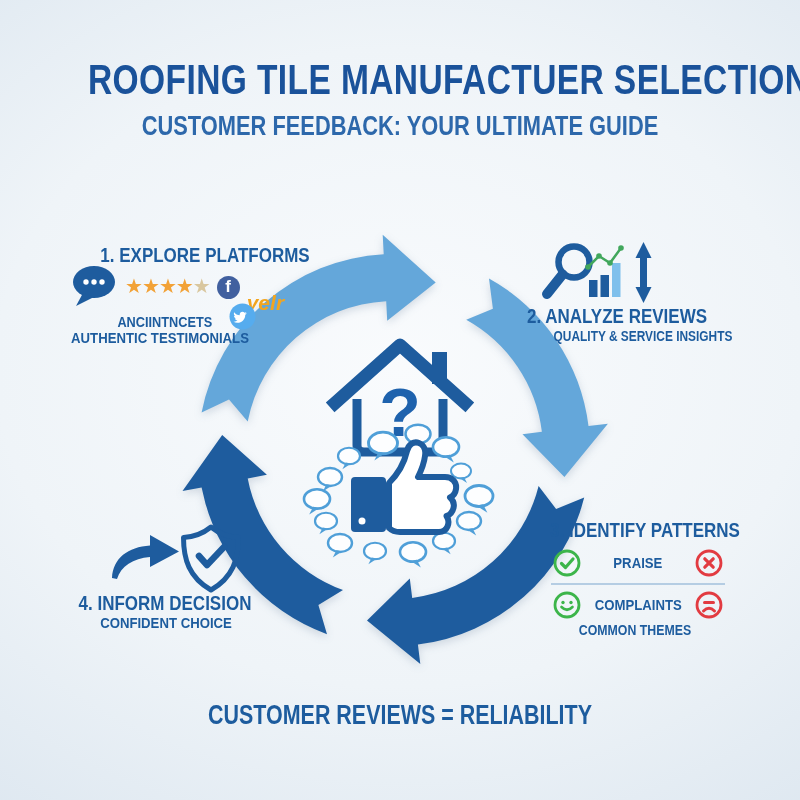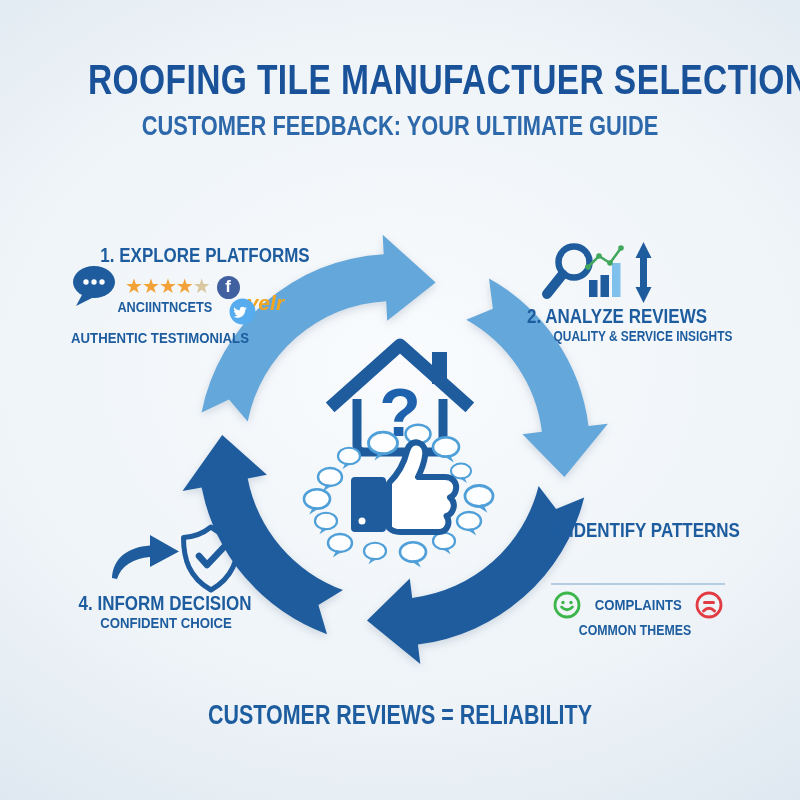--- a/index.html
+++ b/index.html
@@ -13,21 +13,21 @@
   .cond85{transform:scaleX(0.85);transform-origin:50% 50%;}
   .main-title{left:0;right:0;top:57px;font-size:43px;color:#1a529a;letter-spacing:0.5px;}
   .sub-title{left:0;right:0;top:111px;font-size:28px;color:#2d68ab;}
   .s1-heading{left:55px;width:300px;top:245px;font-size:20px;}
   .s1-iconrow{position:absolute;left:70px;top:263px;width:285px;height:48px;display:flex;align-items:center;gap:7px;}
   .stars{font-size:20px;line-height:1;letter-spacing:-1px;margin-top:-2px;font-family:"DejaVu Sans",sans-serif;}
   .star.full{color:#f2a237;}
   .star.faded{color:#d9c79f;}
   .fb-badge{width:23px;height:23px;border-radius:50%;background:#41609f;color:#fff;display:flex;align-items:center;justify-content:center;font-size:17px;padding-bottom:1px;box-sizing:border-box;}
   .yelp-label{font-size:21px;font-style:italic;color:#f2a51f;letter-spacing:0;margin-top:32px;}
-  .s1-platrow{position:absolute;left:75px;top:298px;width:215px;height:32px;display:flex;align-items:flex-start;justify-content:center;gap:8px;}
+  .s1-platrow{position:absolute;left:75px;top:298px;width:215px;height:32px;display:flex;align-items:flex-end;justify-content:center;gap:8px;}
   .s1-platrow .lbl{font-size:15px;color:#1d5c9e;}
   .s1-caption{left:35px;width:250px;top:330px;font-size:15.5px;}
   .s2-heading{left:467px;width:300px;top:306px;font-size:20px;}
   .s2-caption{left:493px;width:300px;top:329px;font-size:14px;}
   .s3-heading{left:495px;width:300px;top:520px;font-size:20px;}
   .s3-row{position:absolute;left:552px;width:172px;height:32px;display:flex;align-items:center;justify-content:space-between;}
   .s3-row .lbl{font-size:15.5px;color:#1d5c9e;}
   .row1{top:547px;}
   .row2{top:589px;}
   .s3-divider{position:absolute;left:551px;top:583px;width:174px;height:2px;background:#b5cde3;}
@@ -142,20 +142,31 @@
       <circle cx="13.5" cy="13.5" r="13" fill="#56acee"></circle>
       <path fill="#ffffff" transform="translate(5.2 6.2) scale(1.05)" d="M3 13 C7.5 13 10.5 9.5 10.5 5.8 L10.5 5.4 C11.1 5 11.6 4.4 12 3.8 C11.5 4 11 4.2 10.4 4.3 C11 3.9 11.4 3.4 11.6 2.7 C11.1 3 10.5 3.3 9.9 3.4 C9.4 2.8 8.7 2.5 7.9 2.5 C6.4 2.5 5.2 3.7 5.2 5.2 C5.2 5.4 5.2 5.6 5.3 5.8 C3.1 5.7 1.2 4.6 0 2.9 C-0.2 3.3 -0.3 3.8 -0.3 4.3 C-0.3 5.2 0.2 6 0.9 6.5 C0.5 6.5 0.1 6.4 -0.2 6.2 C-0.2 7.5 0.7 8.6 1.9 8.9 C1.7 9 1.4 9 1.2 9 C1 9 0.9 9 0.7 8.9 C1 10 2 10.8 3.2 10.8 C2.3 11.5 1.1 11.9 -0.1 11.9 C-0.3 11.9 -0.5 11.9 -0.7 11.9 C0.5 12.6 1.7 13 3 13"></path>
     </svg>
   </div>
   <div class="txt s1-caption cond85">AUTHENTIC TESTIMONIALS</div>
 
   <div class="txt s2-heading cond85">2. ANALYZE REVIEWS</div>
   <div class="txt s2-caption cond85">QUALITY &amp; SERVICE INSIGHTS</div>
 
   <div class="txt s3-heading cond85">3. IDENTIFY PATTERNS</div>
+  <div class="s3-row row1">
+    <svg width="30" height="30" viewBox="-15 -15 30 30">
+      <circle r="12" fill="none" stroke="#3cb54a" stroke-width="2.8"></circle>
+      <path d="M -5.5 0.5 L -1.5 4.5 L 6 -4" fill="none" stroke="#3cb54a" stroke-width="3.2" stroke-linecap="round" stroke-linejoin="round"></path>
+    </svg>
+    <span class="lbl cond85">PRAISE</span>
+    <svg width="30" height="30" viewBox="-15 -15 30 30">
+      <circle r="12" fill="none" stroke="#e23b41" stroke-width="2.8"></circle>
+      <path d="M -4.2 -4.2 L 4.2 4.2 M 4.2 -4.2 L -4.2 4.2" stroke="#e23b41" stroke-width="3.2" stroke-linecap="round"></path>
+    </svg>
+  </div>
   <div class="s3-divider"></div>
   <div class="s3-row row2">
     <svg width="30" height="30" viewBox="-15 -15 30 30">
       <circle r="12" fill="none" stroke="#3cb54a" stroke-width="2.8"></circle>
       <circle cx="-4" cy="-2.5" r="1.7" fill="#3cb54a"></circle>
       <circle cx="4" cy="-2.5" r="1.7" fill="#3cb54a"></circle>
       <path d="M -5.5 2 Q 0 7.5 5.5 2" fill="none" stroke="#3cb54a" stroke-width="2.6" stroke-linecap="round"></path>
     </svg>
     <span class="lbl cond85">COMPLAINTS</span>
     <svg width="30" height="30" viewBox="-15 -15 30 30">

